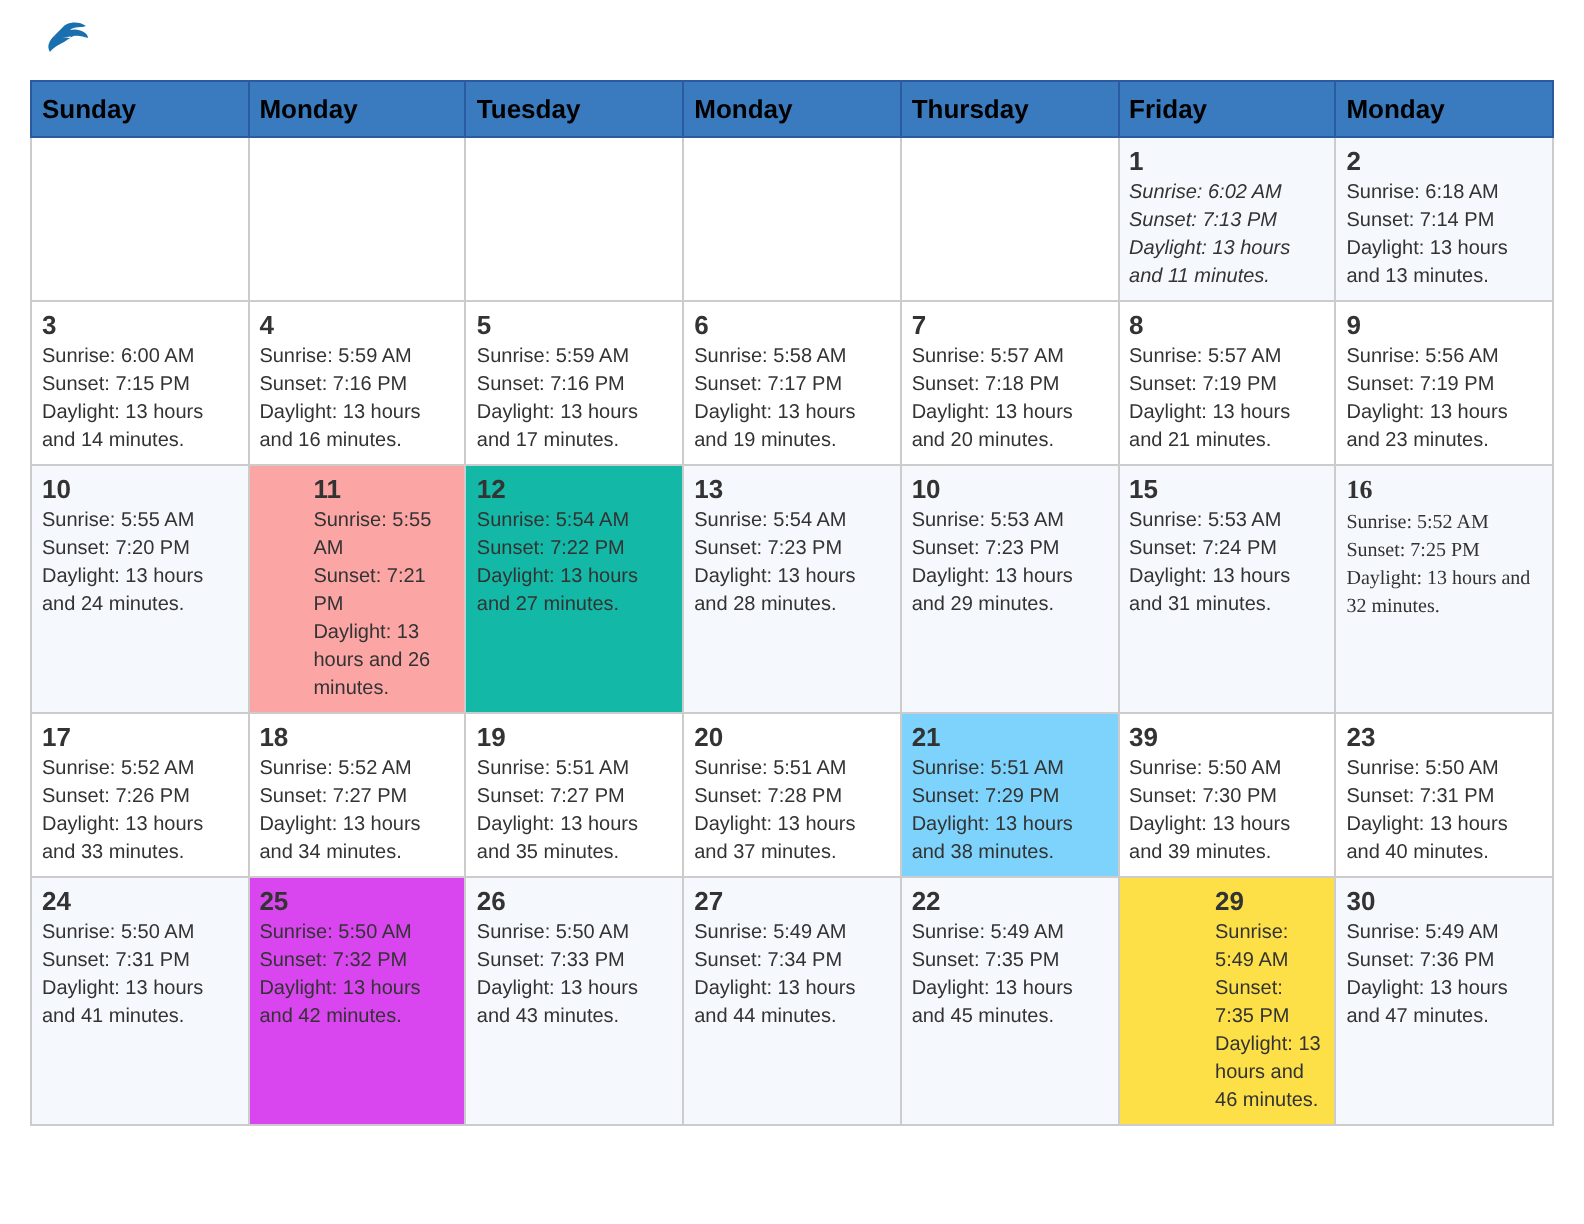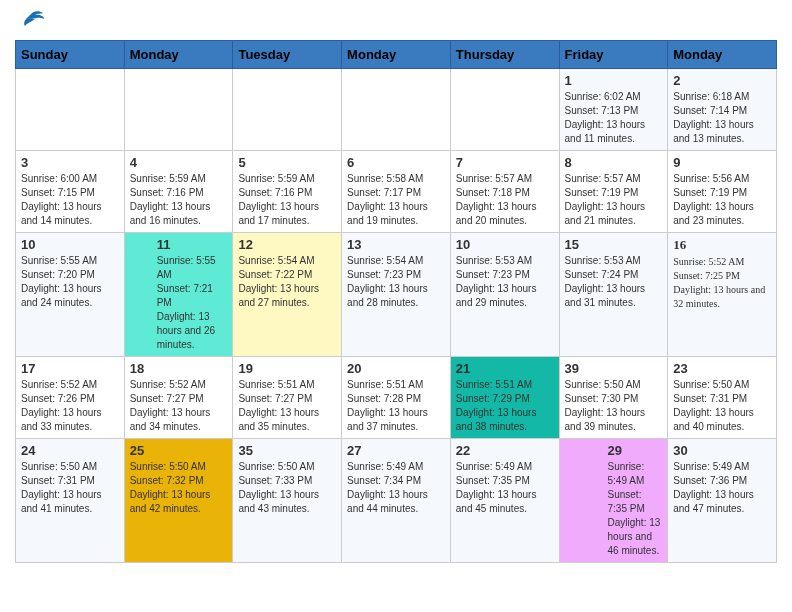--- a/index.html
+++ b/index.html
@@ -67,21 +67,21 @@
     </thead>
     <tbody id="calendar-body">
     <tr>
           <td class="empty-cell" style="background: rgb(255, 255, 255);"></td>
           <td class="empty-cell" style="background: rgb(255, 255, 255);"></td>
           <td class="empty-cell" style="background: rgb(255, 255, 255);"></td>
           <td class="empty-cell" style="background: rgb(255, 255, 255);"></td>
           <td class="empty-cell" style="background: rgb(255, 255, 255);"></td>
           <td style="background: rgb(245, 248, 252);">
             <span class="day-num">1</span>
-            <div class="day-info" style="white-space: pre-line;">Sunrise: 6:02 AM
+            <div class="day-info" style="white-space: pre-line; font-style: italic;">Sunrise: 6:02 AM
 Sunset: 7:13 PM
 Daylight: 13 hours and 11 minutes.</div>
           </td>
           <td style="background: rgb(245, 248, 252);">
             <span class="day-num">2</span>
             <div class="day-info" style="white-space: pre-line;">Sunrise: 6:18 AM
 Sunset: 7:14 PM
 Daylight: 13 hours and 13 minutes.</div>
           </td>
         </tr>
@@ -129,27 +129,27 @@
 Daylight: 13 hours and 23 minutes.</div>
           </td>
         </tr>
         <tr>
           <td style="background: rgb(245, 248, 252);">
             <span class="day-num">10</span>
             <div class="day-info" style="white-space: pre-line;">Sunrise: 5:55 AM
 Sunset: 7:20 PM
 Daylight: 13 hours and 24 minutes.</div>
           </td>
-          <td style="background: #5eead4; padding-left: 32px;">
+          <td style="background: #fca5a5; padding-left: 32px;">
             <span class="day-num">11</span>
             <div class="day-info" style="white-space: pre-line;">Sunrise: 5:55 AM
 Sunset: 7:21 PM
 Daylight: 13 hours and 26 minutes.</div>
           </td>
-          <td style="background: #fef9c3;">
+          <td style="background: #14b8a6;">
             <span class="day-num">12</span>
             <div class="day-info" style="white-space: pre-line;">Sunrise: 5:54 AM
 Sunset: 7:22 PM
 Daylight: 13 hours and 27 minutes.</div>
           </td>
           <td style="background: rgb(245, 248, 252);">
             <span class="day-num">13</span>
             <div class="day-info" style="white-space: pre-line;">Sunrise: 5:54 AM
 Sunset: 7:23 PM
 Daylight: 13 hours and 28 minutes.</div>
@@ -191,21 +191,21 @@
             <div class="day-info" style="white-space: pre-line;">Sunrise: 5:51 AM
 Sunset: 7:27 PM
 Daylight: 13 hours and 35 minutes.</div>
           </td>
           <td style="background: rgb(255, 255, 255);">
             <span class="day-num">20</span>
             <div class="day-info" style="white-space: pre-line;">Sunrise: 5:51 AM
 Sunset: 7:28 PM
 Daylight: 13 hours and 37 minutes.</div>
           </td>
-          <td style="background: #14b8a6;">
+          <td style="background: #7dd3fc;">
             <span class="day-num">21</span>
             <div class="day-info" style="white-space: pre-line;">Sunrise: 5:51 AM
 Sunset: 7:29 PM
 Daylight: 13 hours and 38 minutes.</div>
           </td>
           <td style="background: rgb(255, 255, 255);">
             <span class="day-num">39</span>
             <div class="day-info" style="white-space: pre-line;">Sunrise: 5:50 AM
 Sunset: 7:30 PM
 Daylight: 13 hours and 39 minutes.</div>
@@ -217,45 +217,45 @@
 Daylight: 13 hours and 40 minutes.</div>
           </td>
         </tr>
         <tr>
           <td style="background: rgb(245, 248, 252);">
             <span class="day-num">24</span>
             <div class="day-info" style="white-space: pre-line;">Sunrise: 5:50 AM
 Sunset: 7:31 PM
 Daylight: 13 hours and 41 minutes.</div>
           </td>
-          <td style="background: #eab308;">
+          <td style="background: #d946ef;">
             <span class="day-num">25</span>
             <div class="day-info" style="white-space: pre-line;">Sunrise: 5:50 AM
 Sunset: 7:32 PM
 Daylight: 13 hours and 42 minutes.</div>
           </td>
           <td style="background: rgb(245, 248, 252);">
-            <span class="day-num">35</span>
+            <span class="day-num">26</span>
             <div class="day-info" style="white-space: pre-line;">Sunrise: 5:50 AM
 Sunset: 7:33 PM
 Daylight: 13 hours and 43 minutes.</div>
           </td>
           <td style="background: rgb(245, 248, 252);">
             <span class="day-num">27</span>
             <div class="day-info" style="white-space: pre-line;">Sunrise: 5:49 AM
 Sunset: 7:34 PM
 Daylight: 13 hours and 44 minutes.</div>
           </td>
           <td style="background: rgb(245, 248, 252);">
             <span class="day-num">22</span>
             <div class="day-info" style="white-space: pre-line;">Sunrise: 5:49 AM
 Sunset: 7:35 PM
 Daylight: 13 hours and 45 minutes.</div>
           </td>
-          <td style="background: #f0abfc; padding-left: 48px;">
+          <td style="background: #fde047; padding-left: 48px;">
             <span class="day-num">29</span>
             <div class="day-info" style="white-space: pre-line;">Sunrise: 5:49 AM
 Sunset: 7:35 PM
 Daylight: 13 hours and 46 minutes.</div>
           </td>
           <td style="background: rgb(245, 248, 252);">
             <span class="day-num">30</span>
             <div class="day-info" style="white-space: pre-line;">Sunrise: 5:49 AM
 Sunset: 7:36 PM
 Daylight: 13 hours and 47 minutes.</div>

